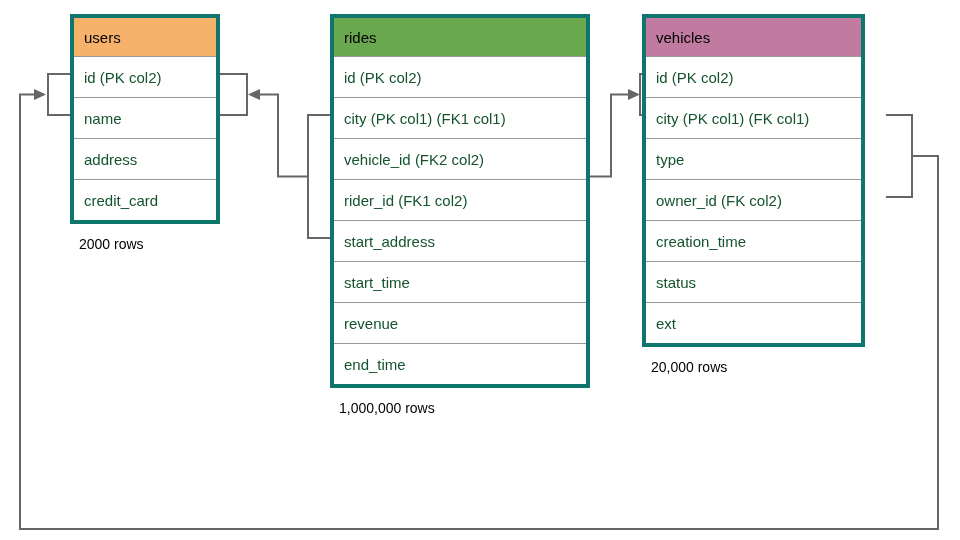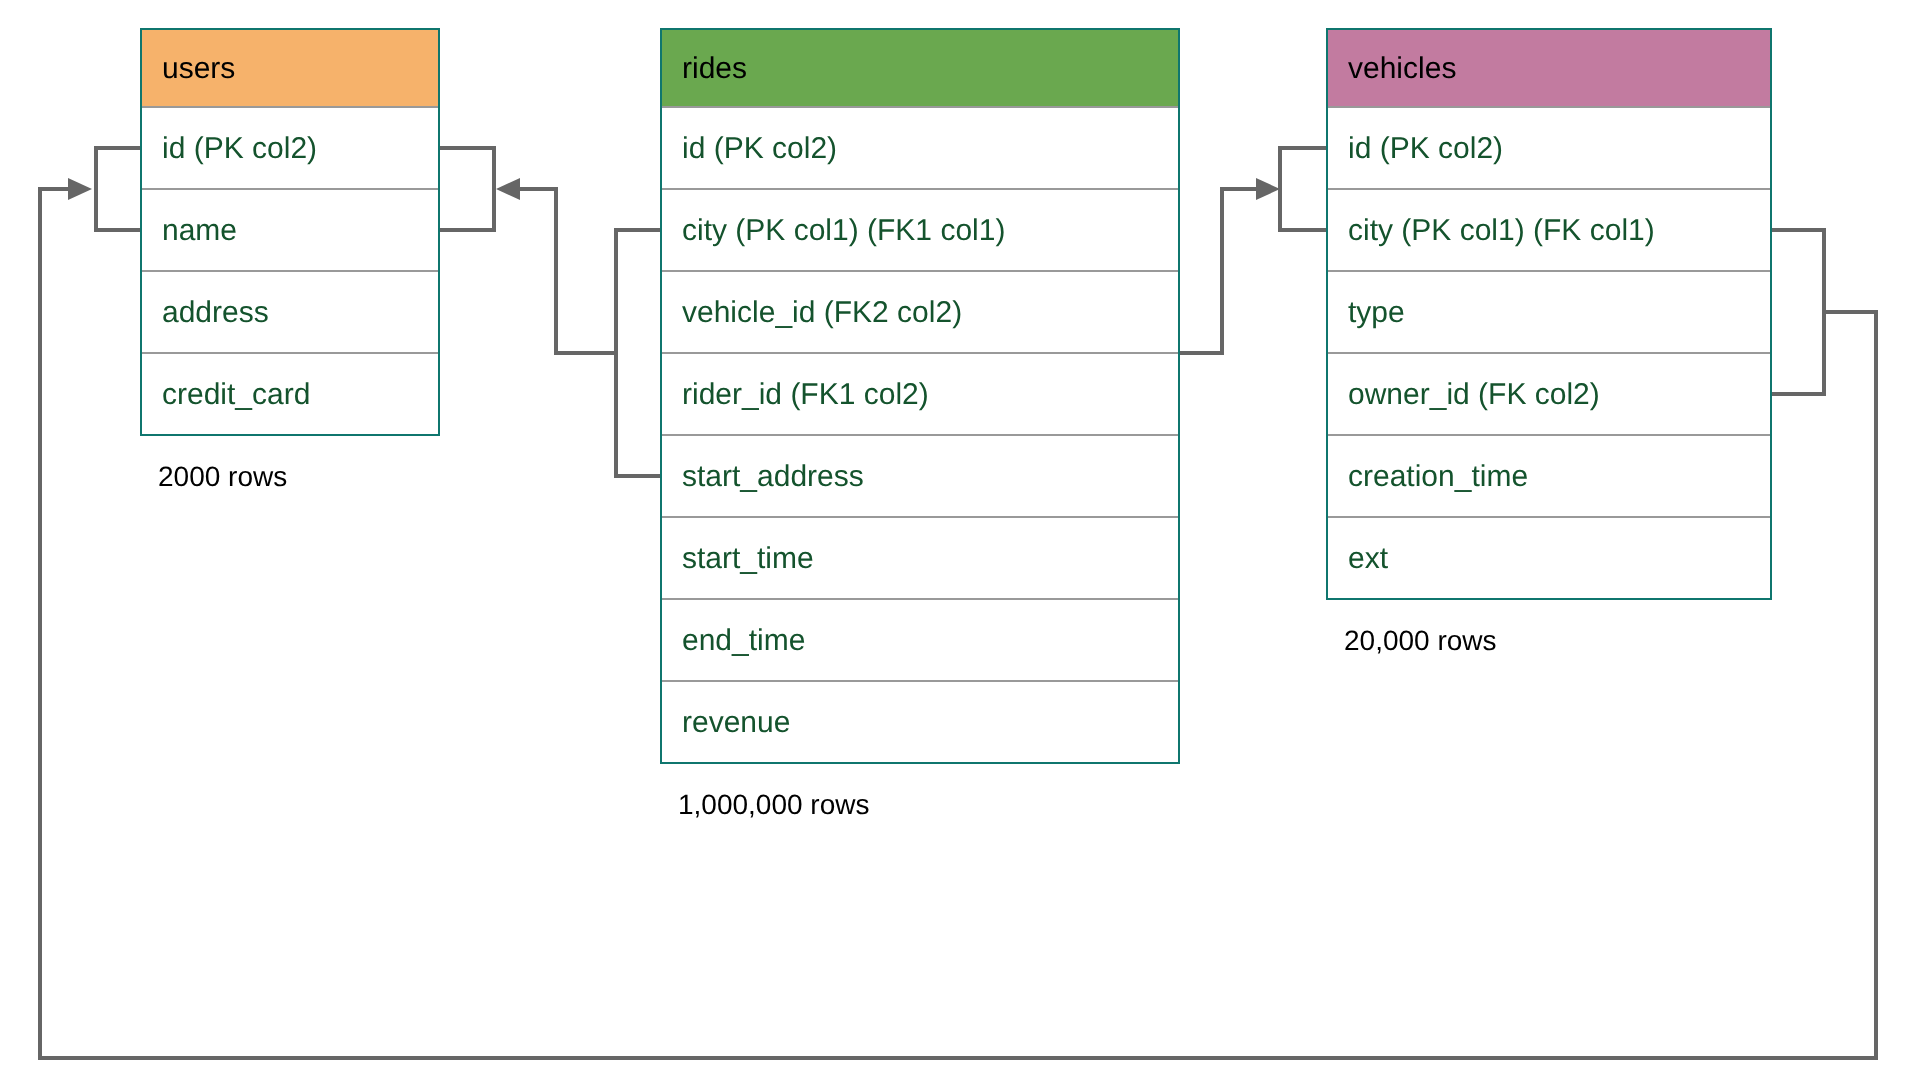--- a/index.html
+++ b/index.html
@@ -19,21 +19,21 @@
     position: absolute;
     left: 0;
     top: 0;
     width: 960px;
     height: 540px;
   }
   .tbl-wrap {
     position: absolute;
   }
   .tbl-box {
-    border: 1px solid #0f766e;
+    border: 4px solid #0f766e;
     background: #ffffff;
   }
   .tbl-header {
     height: 38px;
     border-bottom: 1px solid #999999;
     display: flex;
     align-items: center;
     padding-left: 10px;
     font-size: 15px;
     color: #000000;
@@ -102,31 +102,32 @@
       </div>
       <div class="tbl-wrap" style="left: 330px; top: 14px; width: 260px;">
         <div class="tbl-box">
           <div class="tbl-header" style="background: rgb(106, 168, 79);">rides</div>
           <div class="tbl-cell">id (PK col2)</div>
           <div class="tbl-cell">city (PK col1) (FK1 col1)</div>
           <div class="tbl-cell">vehicle_id (FK2 col2)</div>
           <div class="tbl-cell">rider_id (FK1 col2)</div>
           <div class="tbl-cell">start_address</div>
           <div class="tbl-cell">start_time</div>
+          <div class="tbl-cell">revenue</div>
           <div class="tbl-cell">end_time</div>
-          <div class="tbl-cell">revenue</div>
         </div>
         <div class="row-count">1,000,000 rows</div>
       </div>
-      <div class="tbl-wrap" style="left: 663px; top: 14px; width: 223px;">
+      <div class="tbl-wrap" style="left: 642px; top: 14px; width: 223px;">
         <div class="tbl-box">
           <div class="tbl-header" style="background: rgb(194, 123, 160);">vehicles</div>
           <div class="tbl-cell">id (PK col2)</div>
           <div class="tbl-cell">city (PK col1) (FK col1)</div>
           <div class="tbl-cell">type</div>
           <div class="tbl-cell">owner_id (FK col2)</div>
           <div class="tbl-cell">creation_time</div>
+          <div class="tbl-cell">status</div>
           <div class="tbl-cell">ext</div>
         </div>
         <div class="row-count">20,000 rows</div>
       </div>
     </div>
 </div>
 
 </body></html>

